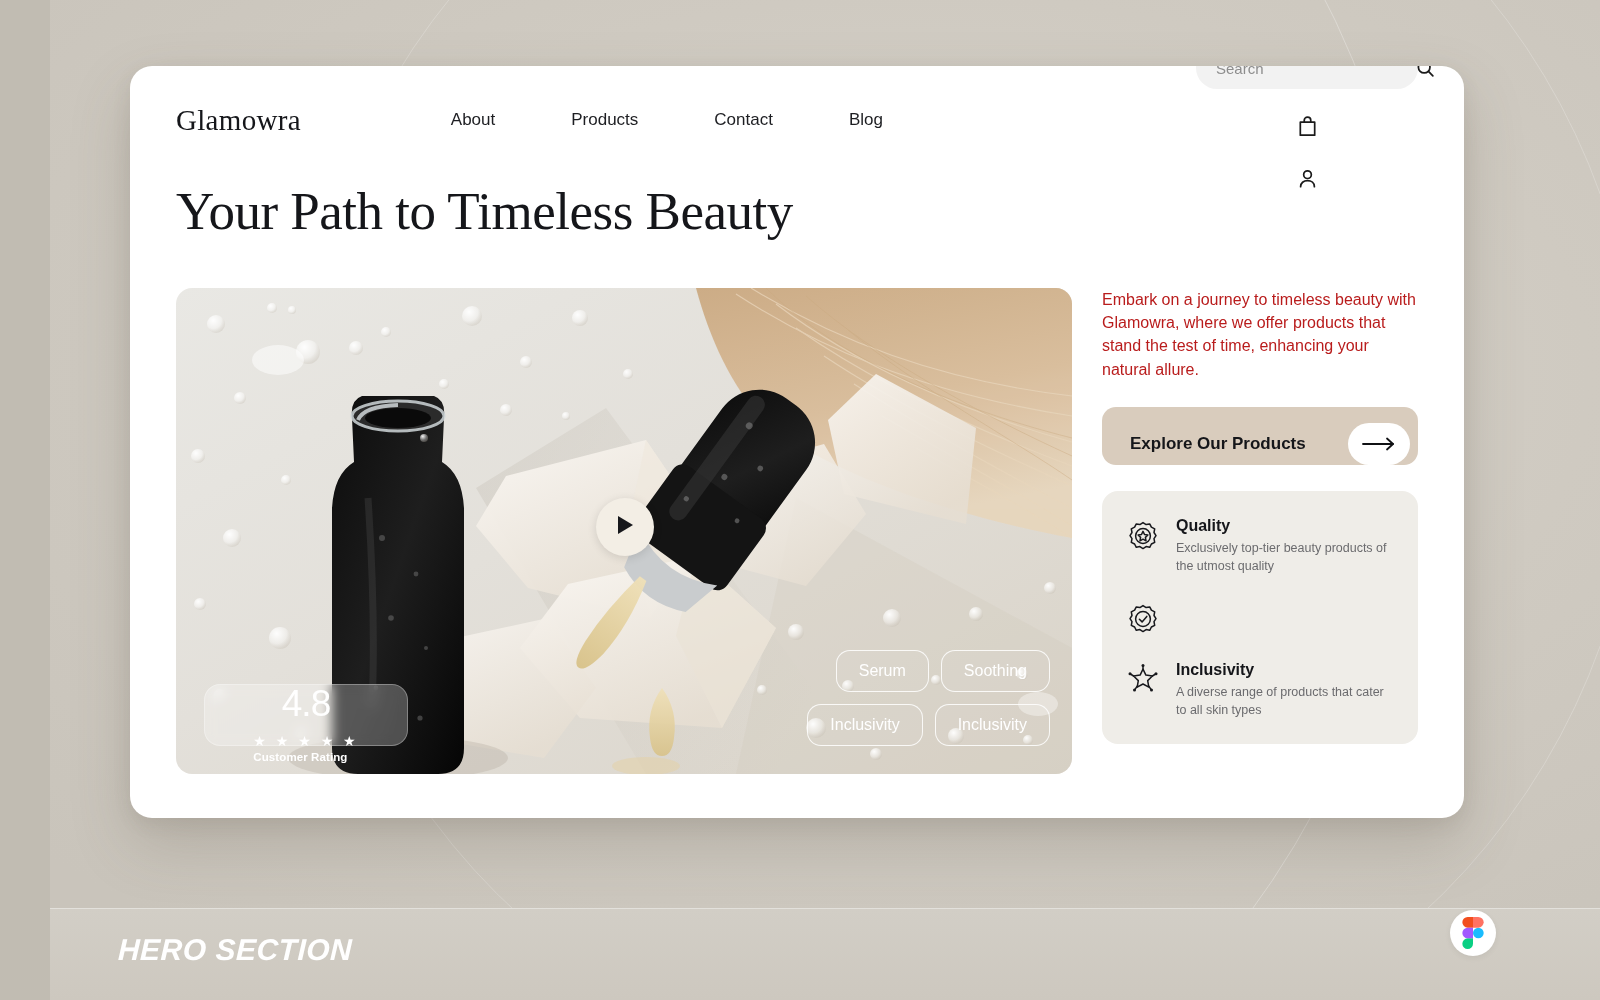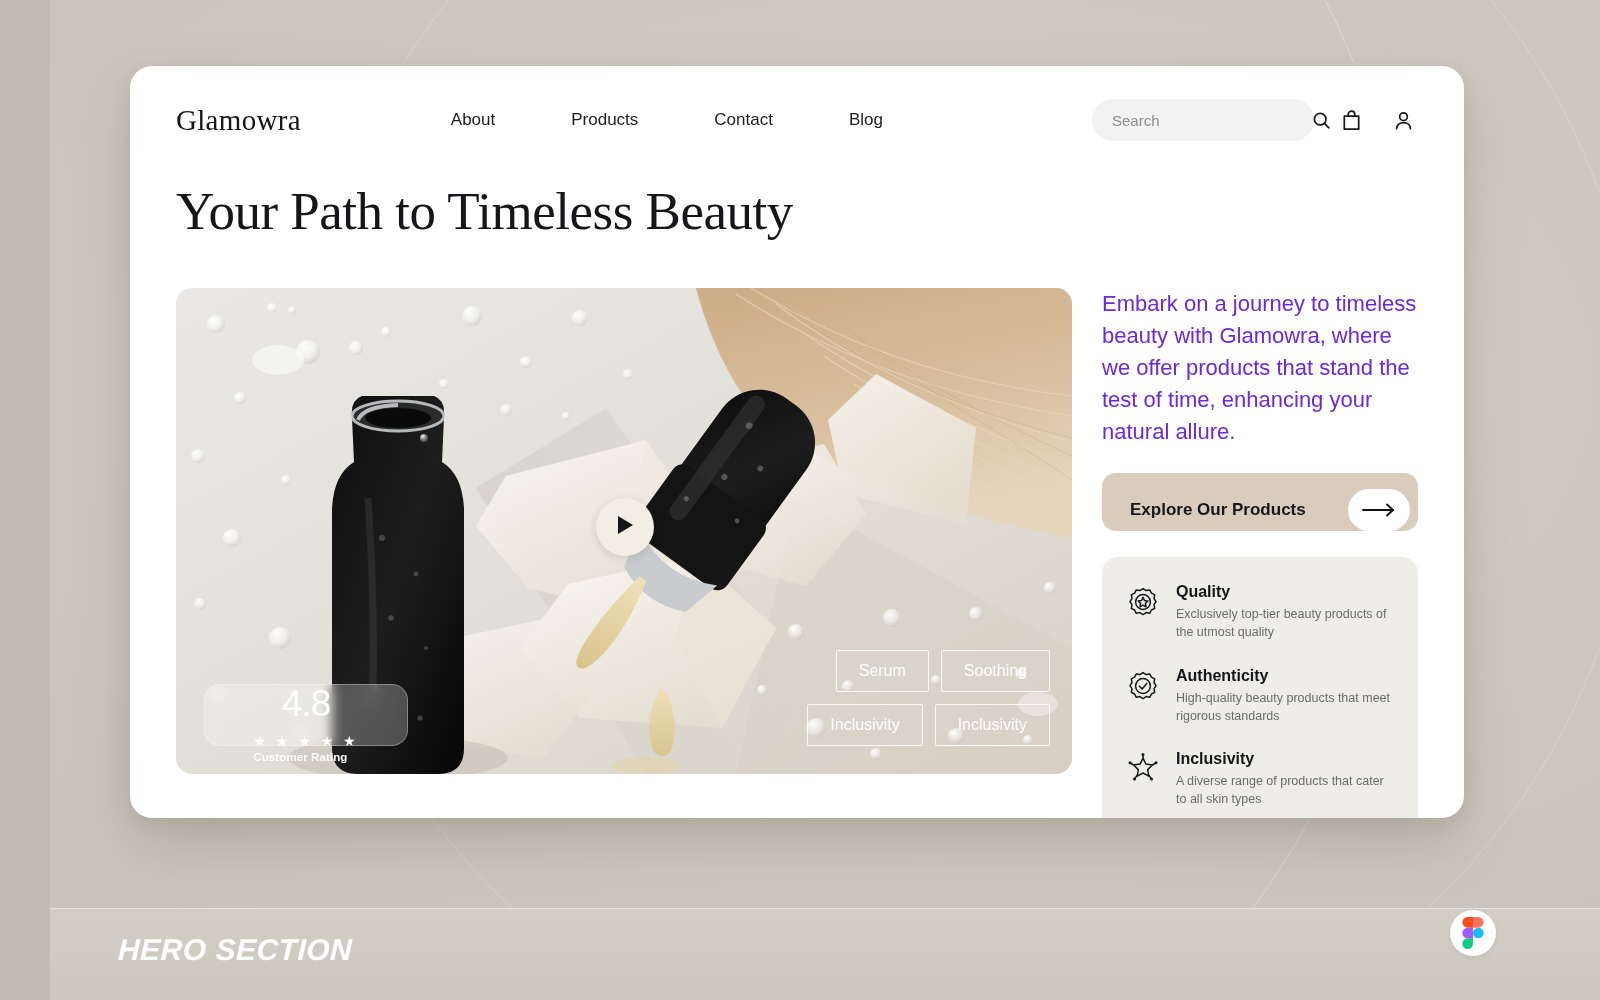--- a/index.html
+++ b/index.html
@@ -114,20 +114,21 @@
     color: #1d1e22;
     white-space: nowrap;
     cursor: pointer;
   }
 
   .header-right {
     margin-left: auto;
     display: flex;
     align-items: center;
     gap: 22px;
+    flex-direction: column;
   }
 
   .search-box {
     width: 222px; height: 42px;
     background: #f2f2f2;
     border-radius: 21px;
     display: flex;
     align-items: center;
     padding: 0 14px 0 20px;
   }
@@ -225,43 +226,43 @@
     right: 22px; bottom: 28px;
     width: 300px;
     display: flex;
     flex-wrap: wrap;
     justify-content: flex-end;
     gap: 12px;
   }
   .tag-pill {
     height: 42px;
     padding: 0 22px;
-    border-radius: 2px;
+    border-radius: 14px;
     border: 1px solid rgba(255,255,255,0.85);
     color: #ffffff;
     font-size: 16px;
     display: flex;
     align-items: center;
     justify-content: center;
     white-space: nowrap;
     cursor: pointer;
     background: rgba(255,255,255,0.04);
   }
 
   
   .side-col {
     position: absolute;
     left: 972px; top: 222px;
     width: 316px;
   }
 
   .lede {
-    font-size: 22px;
+    font-size: 16px;
     line-height: 1.45;
-    color: #6d28d9;
+    color: #b91c1c;
   }
 
   .cta-button {
     margin-top: 26px;
     height: 58px;
     border-radius: 14px;
     background: #d9ccbd;
     display: flex;
     align-items: center;
     justify-content: space-between;
@@ -572,24 +573,20 @@
         </div>
 
         <div class="feature-row">
           <span class="feature-icon">
             <svg width="32" height="32" viewBox="0 0 32 32" fill="none" stroke="#17181c" stroke-width="1.5" stroke-linejoin="round" stroke-linecap="round">
               <path d="M16 2.6 l3.1 2.0 3.6 -0.7 1.7 3.3 3.3 1.7 -0.7 3.6 2.0 3.1 -2.0 3.1 0.7 3.6 -3.3 1.7 -1.7 3.3 -3.6 -0.7 -3.1 2.0 -3.1 -2.0 -3.6 0.7 -1.7 -3.3 -3.3 -1.7 0.7 -3.6 -2.0 -3.1 2.0 -3.1 -0.7 -3.6 3.3 -1.7 1.7 -3.3 3.6 0.7 z"></path>
               <circle cx="16" cy="16" r="7.4"></circle>
               <polyline points="12.4,16.2 15.1,18.9 19.8,13.4"></polyline>
             </svg>
           </span>
-          <span>
-            <div class="feature-title">Authenticity</div>
-            <div class="feature-desc">High-quality beauty products that meet rigorous standards</div>
-          </span>
         </div>
 
         <div class="feature-row">
           <span class="feature-icon">
             <svg width="32" height="32" viewBox="0 0 32 32" fill="none" stroke="#17181c" stroke-width="1.5" stroke-linejoin="round">
               <path d="M16 5.2 l2.9 5.9 6.5 0.9 -4.7 4.6 1.1 6.5 -5.8 -3.1 -5.8 3.1 1.1 -6.5 -4.7 -4.6 6.5 -0.9 z"></path>
               <g stroke-linecap="round">
                 <line x1="16" y1="5.2" x2="16" y2="1.8"></line>
                 <line x1="25.4" y1="12.0" x2="28.6" y2="10.0"></line>
                 <line x1="21.8" y1="22.2" x2="24.2" y2="25.6"></line>

